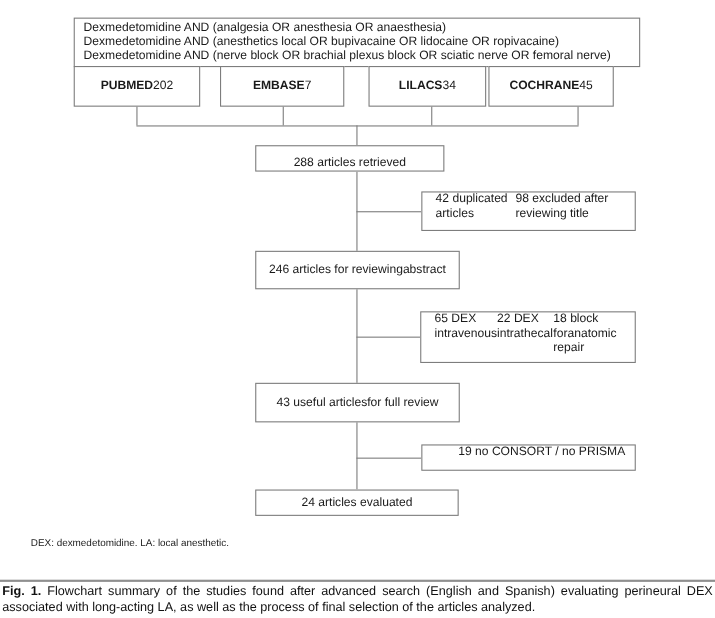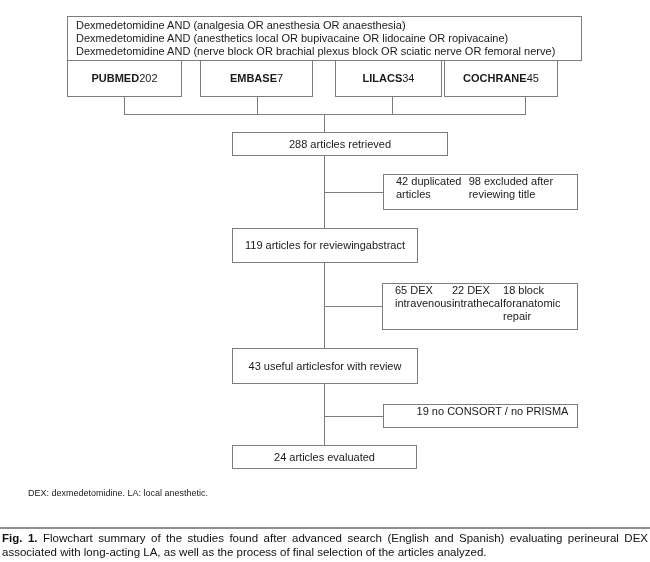--- a/index.html
+++ b/index.html
@@ -31,21 +31,21 @@
 
   
   .db-box{top:60px;height:37px;}
   #db-pubmed{left:67px;width:115px;}
   #db-embase{left:200px;width:113px;}
   #db-lilacs{left:335px;width:107px;}
   #db-cochrane{left:444px;width:114px;}
   .db-name{font-weight:bold;}
 
   
-  #box-retrieved{left:232px;top:132px;width:216px;height:24px;}
+  #box-retrieved{left:232px;top:132px;width:172px;height:24px;align-items:flex-end;}
   #box-excl1{left:383px;top:174px;width:195px;height:36px;}
   #box-abstract{left:232px;top:228px;width:186px;height:35px;}
   #box-excl2{left:382px;top:283px;width:196px;height:47px;}
   #box-fullreview{left:232px;top:348px;width:186px;height:36px;}
   #box-excl3{left:383px;top:404px;width:195px;height:24px;padding-left:24px;}
   #box-evaluated{left:232px;top:445px;width:185px;height:24px;}
 
   
   #footnote{
     position:absolute;left:28px;top:488px;
@@ -105,33 +105,33 @@
   <div class="box centered" id="box-retrieved">
     <div>288 articles retrieved</div>
   </div>
 
   <div class="box leftpad" id="box-excl1">
     <div>42 duplicated articles</div>
     <div>98 excluded after reviewing title</div>
   </div>
 
   <div class="box centered" id="box-abstract">
-    <div>119 articles for reviewing</div>
+    <div>246 articles for reviewing</div>
     <div>abstract</div>
   </div>
 
   <div class="box leftpad" id="box-excl2">
     <div>65 DEX intravenous</div>
     <div>22 DEX intrathecal</div>
     <div>18 block foranatomic repair</div>
   </div>
 
   <div class="box centered" id="box-fullreview">
     <div>43 useful articles</div>
-    <div>for with review</div>
+    <div>for full review</div>
   </div>
 
   <div class="box leftpad" id="box-excl3">
     <div>19 no CONSORT / no PRISMA</div>
   </div>
 
   <div class="box centered" id="box-evaluated">
     <div>24 articles evaluated</div>
   </div>
 

